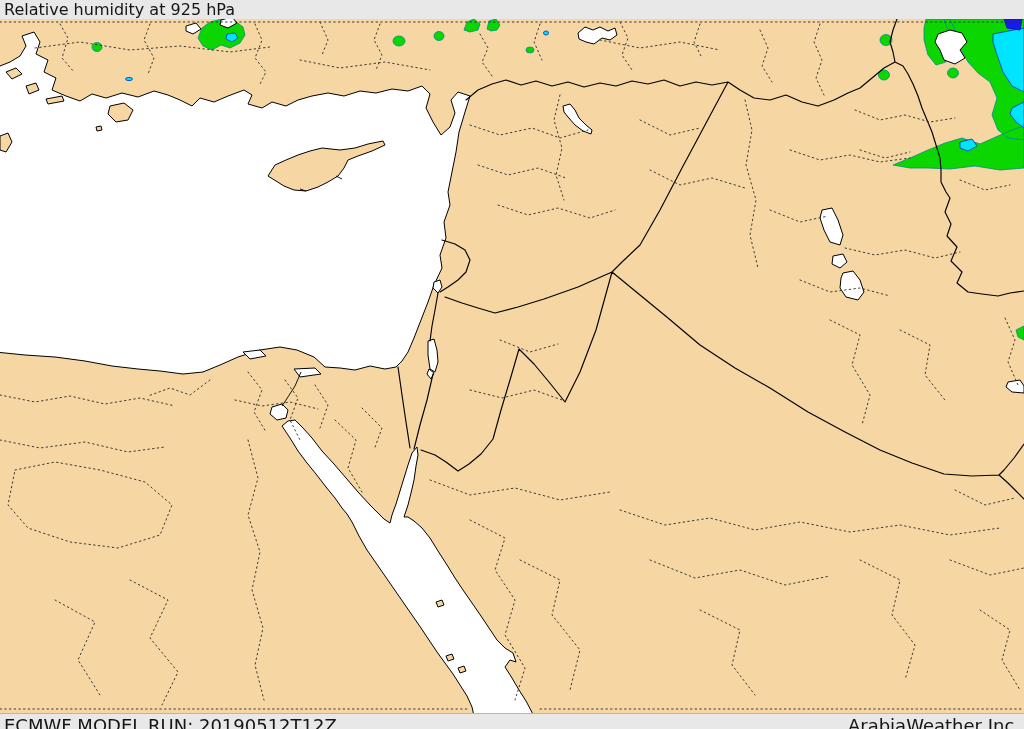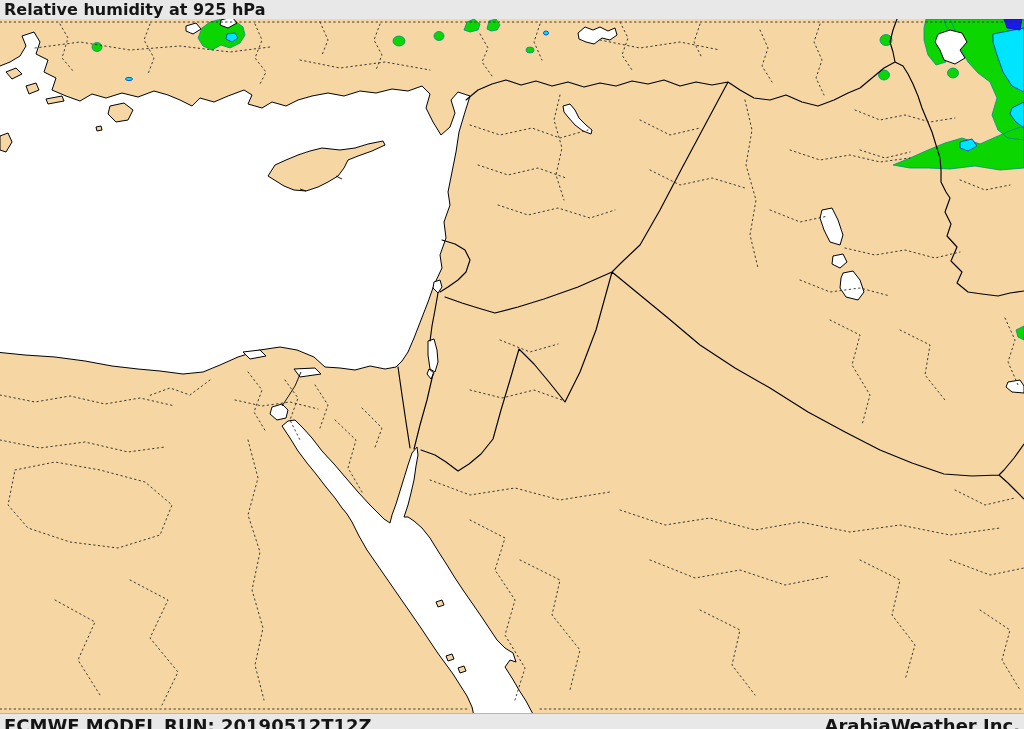--- a/index.html
+++ b/index.html
@@ -1,17 +1,17 @@
 <!DOCTYPE html>
 <html><head>
 <meta charset="utf-8">
 <style>
   html,body{margin:0;padding:0;background:#fff;}
   body{width:1024px;height:729px;overflow:hidden;font-family:"DejaVu Sans","Liberation Sans",sans-serif;}
-  .bar{width:1024px;background:#e8e8e8;color:#151515;display:flex;justify-content:space-between;align-items:center;box-sizing:border-box;font-weight:bold;}
+  .bar{width:1024px;background:#e8e8e8;color:#151515;display:flex;justify-content:space-between;align-items:center;box-sizing:border-box;}
   .bar.header{height:19px;font-size:16px;line-height:19px;padding:0 4px;}
   .bar.footer{height:24px;font-size:18px;line-height:15px;padding:0 4px;border-top:1px solid #b5b5b5;}
   .bar span{white-space:nowrap;}
   #map{display:block;}
   .coast{fill:#ffffff;stroke:#000000;stroke-width:1;stroke-linejoin:round;}
   .island{fill:#f6d7a3;stroke:#000000;stroke-width:1;stroke-linejoin:round;}
   .rh-green{stroke:#008c8c;stroke-width:0.8;stroke-linejoin:round;}
   .rh-cyan{stroke:#0040d0;stroke-width:0.9;stroke-linejoin:round;}
   .rh-blue{stroke:#0a14c0;stroke-width:0.9;stroke-linejoin:round;}
   .border{fill:none;stroke:#000000;stroke-width:1.15;stroke-linejoin:round;stroke-linecap:round;}

